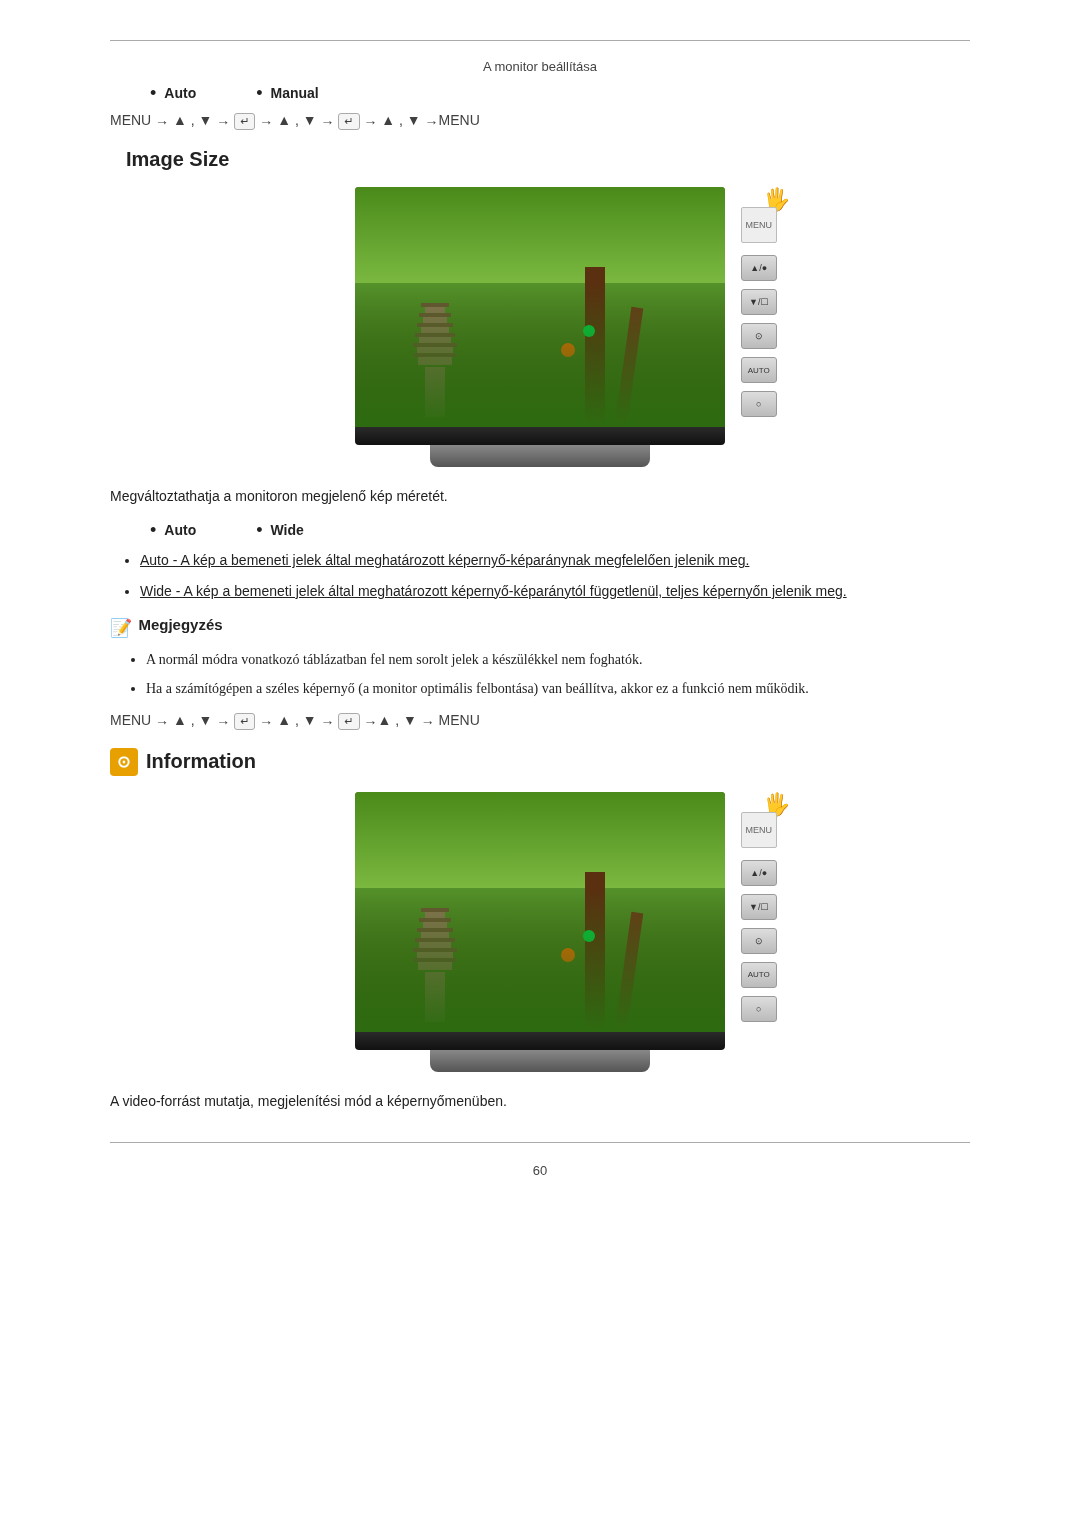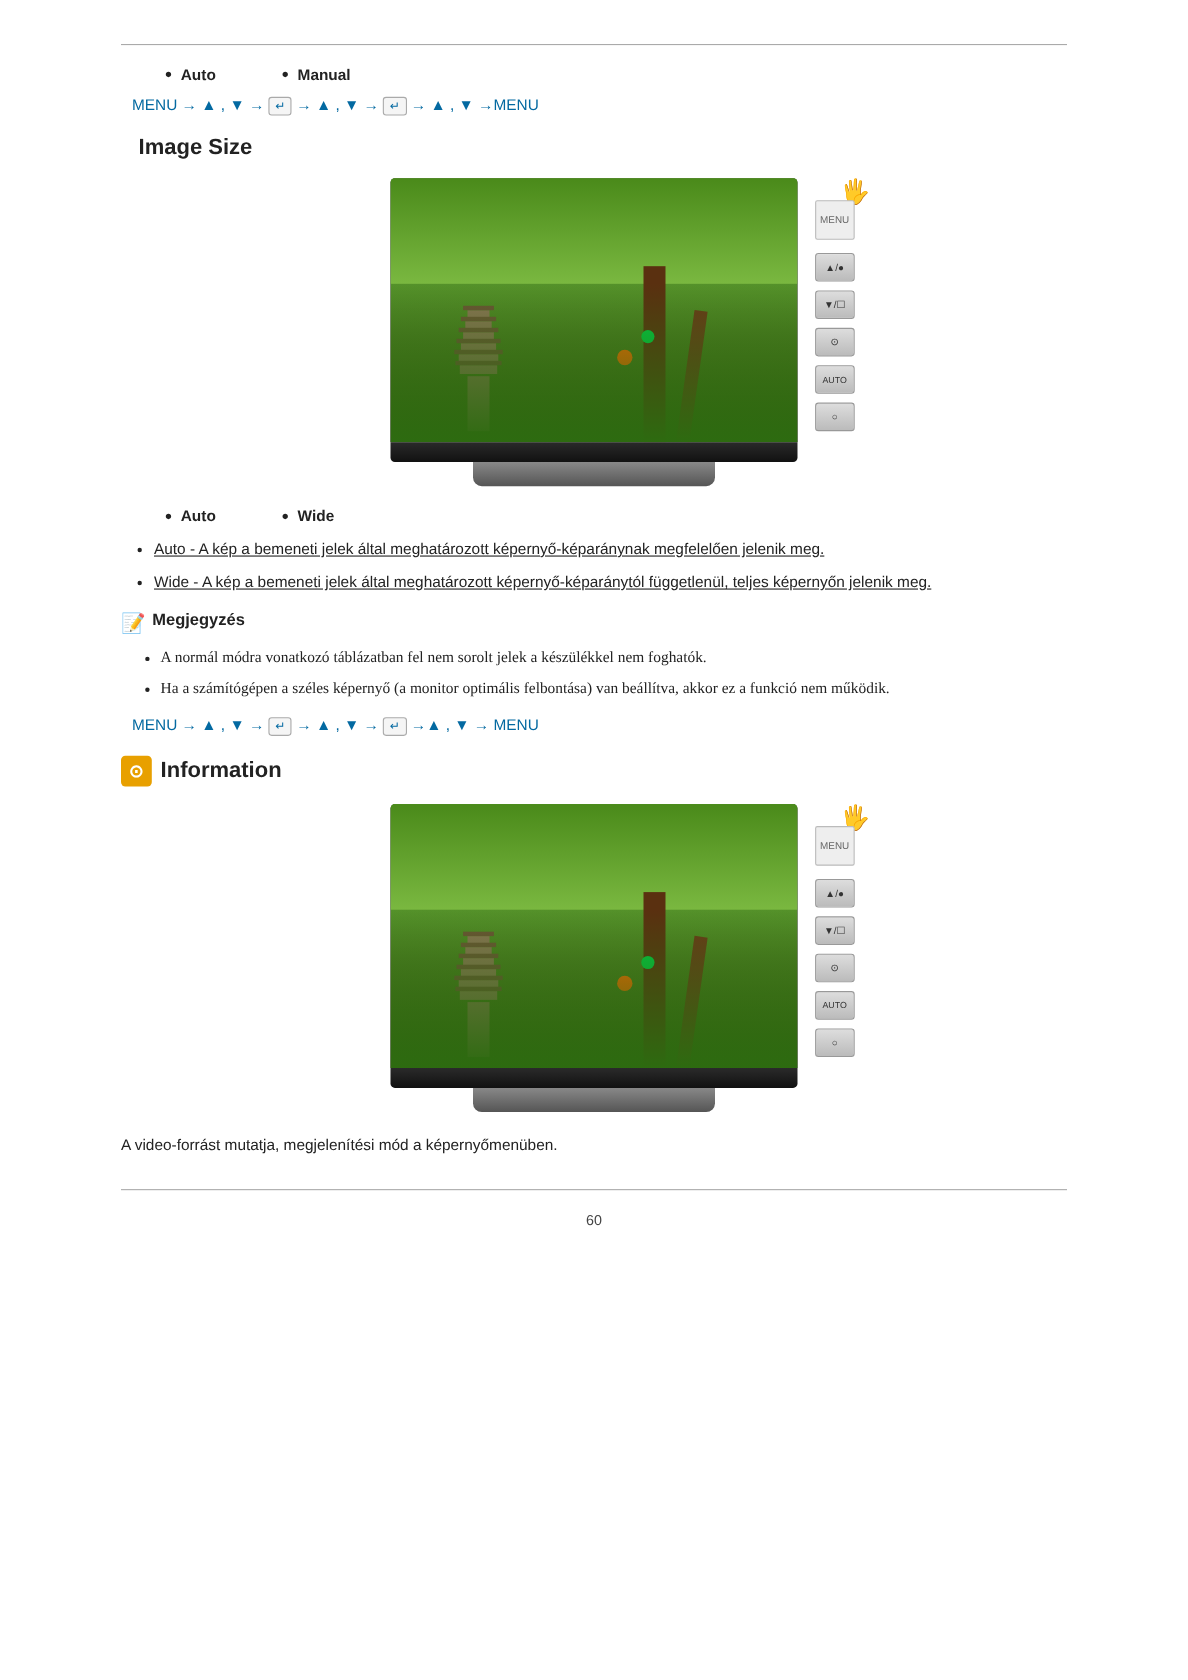--- a/index.html
+++ b/index.html
@@ -45,23 +45,23 @@
       align-items: center;
       gap: 8px;
       font-size: 14px;
     }
     .bullet-dot {
       font-size: 18px;
       line-height: 1;
     }
     .menu-nav {
       font-size: 14px;
-      margin-left: 10px;
+      margin-left: 0;
       margin-bottom: 18px;
-      color: #0369a1;
+      color: #404040;
     }
     .section-title {
       font-size: 20px;
       font-weight: bold;
       margin-bottom: 16px;
       margin-top: 8px;
       margin-left: 16px;
     }
     .monitor-img-container {
       display: flex;
@@ -288,20 +288,23 @@
       font-size: 11px;
       font-family: Arial, sans-serif;
     }
   </style>
 </head>
 <body>
 
 <div class="page-container">
   <hr class="top-rule">
 
+  <div class="page-header">
+    <span>A monitor beállítása</span>
+  </div>
 
   <div class="bullet-row">
     <div class="bullet-item">
       <span class="bullet-dot">•</span>
       <strong>Auto</strong>
     </div>
     <div class="bullet-item">
       <span class="bullet-dot">•</span>
       <strong>Manual</strong>
     </div>
@@ -351,20 +354,23 @@
         <div class="side-btn">⊙</div>
         <div class="side-btn" style="font-size:8px;">AUTO</div>
         <div class="side-btn">○</div>
       </div>
 
       <div class="monitor-base-top"></div>
       <div class="monitor-base-bottom"></div>
     </div>
   </div>
 
+  <div class="body-text">
+    <span>Megváltoztathatja a monitoron megjelenő kép méretét.</span>
+  </div>
 
   <div class="bullet-row">
     <div class="bullet-item">
       <span class="bullet-dot">•</span>
       <strong>Auto</strong>
     </div>
     <div class="bullet-item">
       <span class="bullet-dot">•</span>
       <strong>Wide</strong>
     </div>

